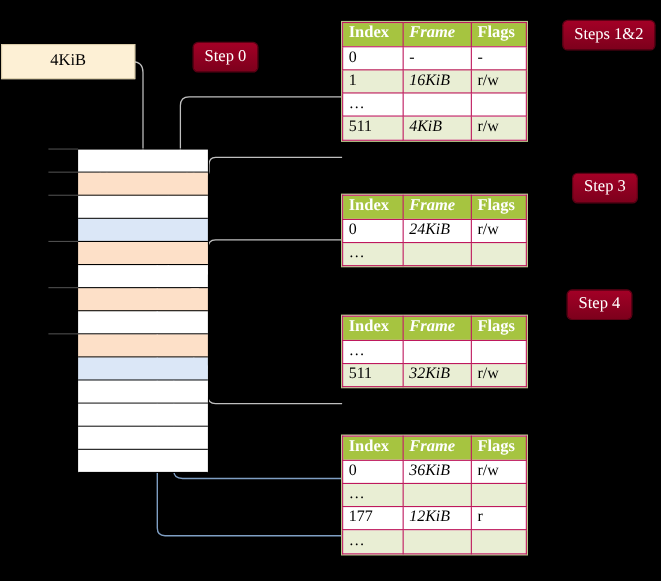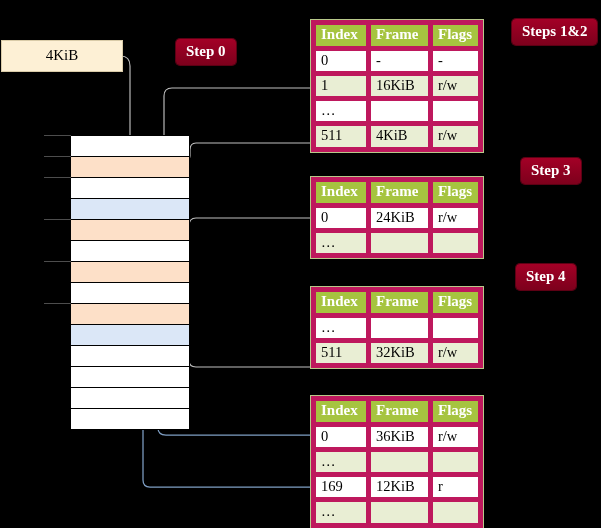--- a/index.html
+++ b/index.html
@@ -19,21 +19,20 @@
     background:#8c0020;
     background:linear-gradient(#a30026,#7d001c);
     color:#fff;
     font-family:"Liberation Serif", serif;
     font-size:15px;
     line-height:1;
     padding:5px 10px 6px 10px;
     border-radius:4px;
     white-space:nowrap;
     box-shadow:0 0 0 1px #5d0014;
-    font-weight:bold;
   }
 
   
   .vbox{
     position:absolute;
     background:#fdf0d5;
     border:1px solid #d9cba8;
     color:#000;
     font-size:15px;
     text-align:center;
@@ -68,41 +67,41 @@
 
   
   .ptable{
     position:absolute;
     border-collapse:collapse;
     background:#fff;
     font-size:14.5px;
     box-shadow:0 0 0 1px #b8c98a;
   }
   .ptable td,.ptable th{
-    border:5px solid #be185d;
+    border:1px solid #be185d;
     padding:2px 5px 3px 5px;
     height:19px;
     box-sizing:border-box;
     font-weight:normal;
     text-align:left;
     vertical-align:middle;
     white-space:nowrap;
     line-height:1.05;
   }
   .ptable th{
     background:#a6c440;
     color:#ffffff;
     font-weight:bold;
     font-size:15px;
   }
   .ptable tr.alt td{background:#e9eed4;}
   .ptable tr.plain td{background:#ffffff;}
   .ptable td.hl{background:#f2f27a;}
   .c-index{width:55px;}
-  .c-frame{width:62px;}
+  .c-frame{width:62px;font-style:italic;}
   .c-flags{width:50px;}
 </style>
 </head>
 <body>
 
 <div id="stage">
 
   <svg id="wires" viewBox="0 0 601 528" xmlns="http://www.w3.org/2000/svg">
     <defs>
       <marker id="ahG" markerWidth="9" markerHeight="9" refX="4.5" refY="7.4" orient="auto" markerUnits="userSpaceOnUse">
@@ -252,21 +251,21 @@
             <td class="c-index">0</td>
             <td class="c-frame">36KiB</td>
             <td class="c-flags">r/w</td>
           </tr>
           <tr class="alt">
             <td class="c-index">…</td>
             <td class="c-frame"></td>
             <td class="c-flags"></td>
           </tr>
           <tr class="plain">
-            <td class="c-index">169</td>
+            <td class="c-index">177</td>
             <td class="c-frame">12KiB</td>
             <td class="c-flags">r</td>
           </tr>
           <tr class="alt">
             <td class="c-index">…</td>
             <td class="c-frame"></td>
             <td class="c-flags"></td>
           </tr>
         </tbody>
       </table>

